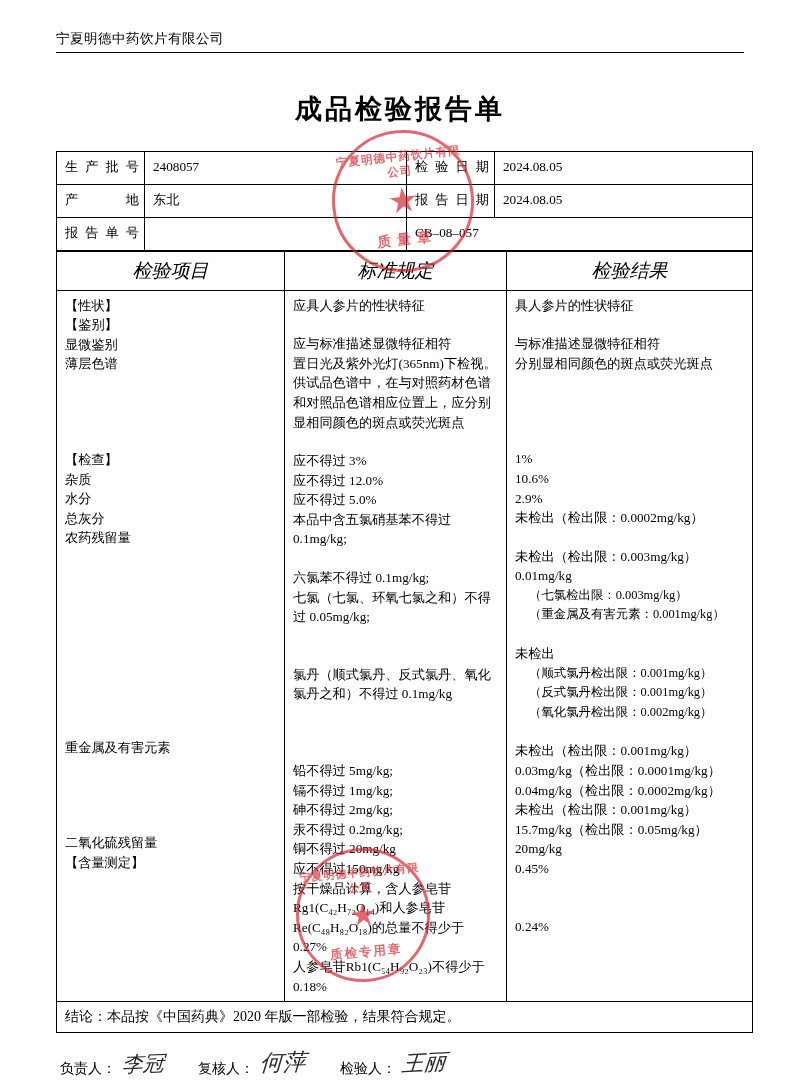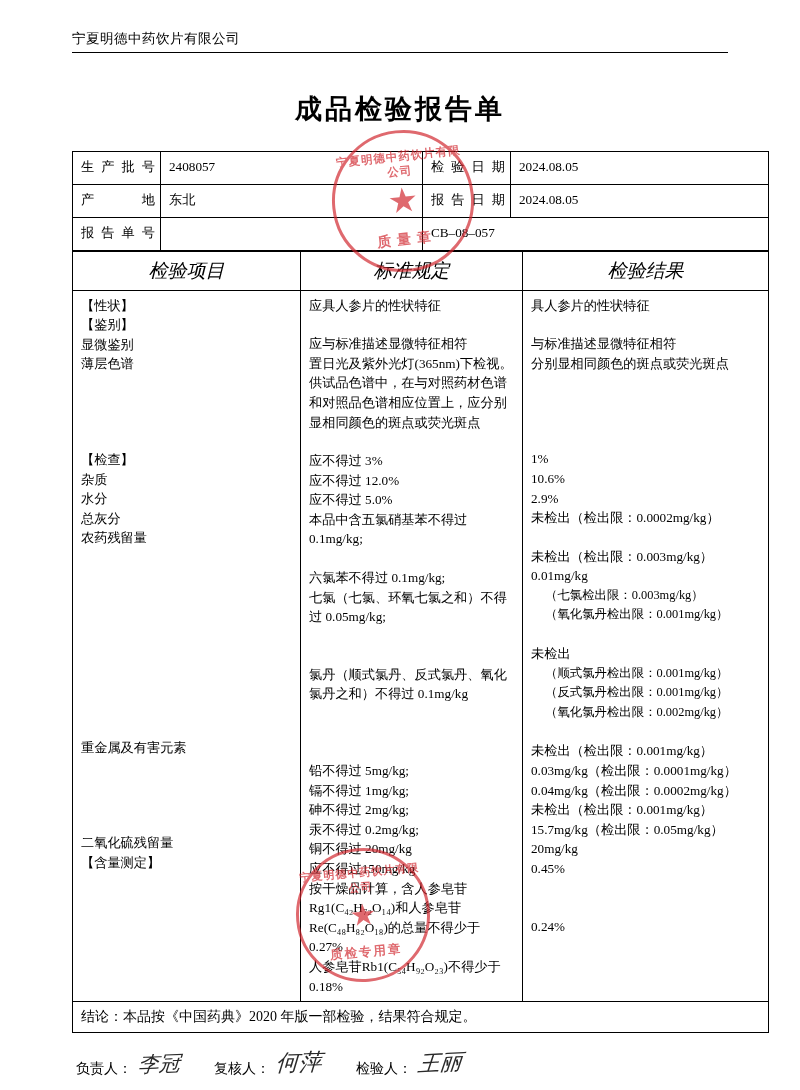--- a/index.html
+++ b/index.html
@@ -13,21 +13,21 @@
     font-family: "Liberation Serif", "DejaVu Serif", serif;
     color: #000000;
     position: relative;
     overflow: hidden;
   }
   .page {
     position: relative;
     width: 800px;
     height: 1090px;
     box-sizing: border-box;
-    padding: 0 72px;
+    padding: 0 56px;
   }
   
   .top-row {
     display: flex;
     justify-content: space-between;
     align-items: flex-end;
     padding-top: 30px;
     font-size: 13.5px;
     letter-spacing: 0.5px;
   }
@@ -286,21 +286,21 @@
           <div class="blank"></div>
           <div class="blank"></div>
           <div class="seg">1%</div>
           <div class="seg">10.6%</div>
           <div class="seg">2.9%</div>
           <div class="seg">未检出（检出限：0.0002mg/kg）</div>
           <div class="blank"></div>
           <div class="seg">未检出（检出限：0.003mg/kg）</div>
           <div class="seg">0.01mg/kg</div>
           <div class="seg indent sub">（七氯检出限：0.003mg/kg）</div>
-          <div class="seg indent sub">（氧化氯丹检出限：0.001mg/kg）</div>
+          <div class="seg indent sub">（重金属及有害元素：0.001mg/kg）</div>
           <div class="blank"></div>
           <div class="seg">未检出</div>
           <div class="seg indent sub">（顺式氯丹检出限：0.001mg/kg）</div>
           <div class="seg indent sub">（反式氯丹检出限：0.001mg/kg）</div>
           <div class="seg indent sub">（氧化氯丹检出限：0.002mg/kg）</div>
           <div class="blank"></div>
           <div class="seg">未检出（检出限：0.001mg/kg）</div>
           <div class="seg">0.03mg/kg（检出限：0.0001mg/kg）</div>
           <div class="seg">0.04mg/kg（检出限：0.0002mg/kg）</div>
           <div class="seg">未检出（检出限：0.001mg/kg）</div>

